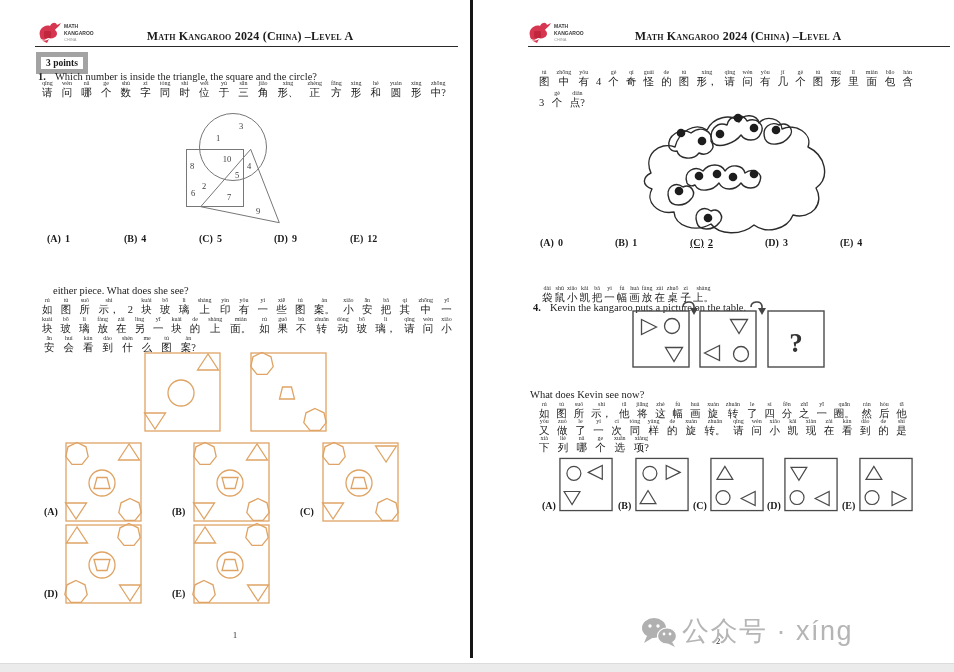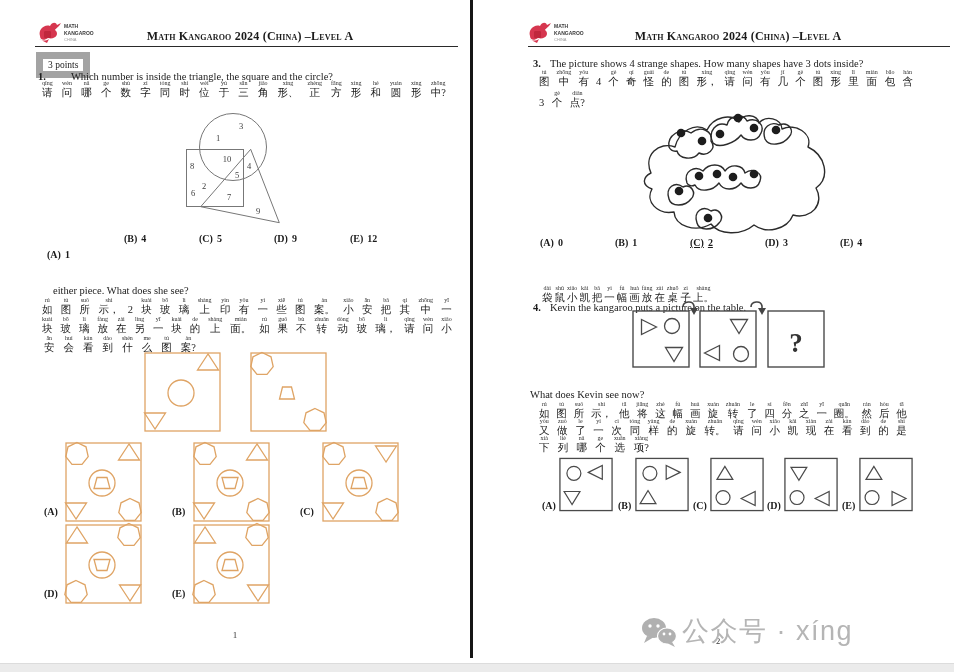--- a/index.html
+++ b/index.html
@@ -4,21 +4,21 @@
 <style>
   html,body{margin:0;padding:0;}
   body{width:954px;height:672px;background:#ffffff;position:relative;overflow:hidden;
        font-family:"Liberation Serif",serif;color:#1b1b1b;}
   .abs{position:absolute;}
   .page{position:absolute;top:0;height:660px;background:#fff;}
   .p1{left:0;width:470px;}
   .p2{left:478px;width:476px;}
   .title{font-weight:bold;font-variant:small-caps;font-size:12px;letter-spacing:.2px;text-align:center;white-space:nowrap;}
   .rule{border-bottom:1.5px solid #2a2a2a;height:0;}
-  .badge{border:7px solid #a3a3a3;font-weight:normal;font-size:9.5px;padding:1px 5px;display:inline-block;background:#fff;}
+  .badge{border:5px solid #a3a3a3;font-weight:bold;font-size:9.5px;padding:1px 5px;display:inline-block;background:#fff;}
   .qnum{font-weight:bold;font-size:10.5px;}
   .qtext{font-size:10.5px;white-space:nowrap;}
   .opt{font-size:10px;font-weight:bold;white-space:nowrap;}
   .opt .val{margin-left:4px;font-weight:bold;}
   .ruby-row{display:flex;justify-content:space-between;}
   .rb{display:inline-flex;flex-direction:column;align-items:center;}
   .py{font-size:6px;line-height:6.5px;color:#2e2e2e;white-space:nowrap;min-height:6.5px;}
   .zh{font-size:10.5px;line-height:11.5px;white-space:nowrap;}
   .pagenum{font-size:9px;text-align:center;color:#333;}
   .wm{color:#b5b5b5;font-size:27px;font-family:"Liberation Sans",sans-serif;letter-spacing:1.5px;white-space:nowrap;}
@@ -42,21 +42,21 @@
       <text class="logo-txt" x="28" y="20.5" font-size="4" fill="#9a9a9a">CHINA</text>
     </svg>
   </div>
   <div class="abs title" style="left:60px;top:29px;width:380px;">Math Kangaroo 2024 (China) –Level A</div>
   <div class="abs rule" style="left:35px;top:46px;width:423px;"></div>
 
   <div class="abs badge" style="left:36px;top:52px;">3 points</div>
 
   <div class="abs" style="left:38px;top:66px;">
     <span class="qnum">1.</span>
-    <span class="qtext" style="margin-left:21px;">Which number is inside the triangle, the square and the circle?</span>
+    <span class="qtext" style="margin-left:5px;">Which number is inside the triangle, the square and the circle?</span>
   </div>
   <div class="abs ruby-row" style="left:42px;top:80px;width:404px;">
       <span class="rb">
         <span class="py">qǐng</span>
         <span class="zh">请</span>
       </span>
       <span class="rb">
         <span class="py">wèn</span>
         <span class="zh">问</span>
       </span>
@@ -145,21 +145,21 @@
       <text x="192" y="169">8</text>
       <text x="249" y="169">4</text>
       <text x="237" y="178">5</text>
       <text x="204" y="189">2</text>
       <text x="193" y="196">6</text>
       <text x="229" y="200">7</text>
       <text x="258" y="214">9</text>
     </g>
   </svg>
 
-  <span class="abs opt" style="left:47px;top:233px;margin-top:16px;"><span>(A)</span><span class="val">1</span></span>
+  <span class="abs opt" style="left:47px;top:233px;"><span>(A)</span><span class="val">1</span></span>
   <span class="abs opt" style="left:124px;top:233px;"><span>(B)</span><span class="val">4</span></span>
   <span class="abs opt" style="left:199px;top:233px;"><span>(C)</span><span class="val">5</span></span>
   <span class="abs opt" style="left:274px;top:233px;"><span>(D)</span><span class="val">9</span></span>
   <span class="abs opt" style="left:350px;top:233px;"><span>(E)</span><span class="val">12</span></span>
 
   <div class="abs qtext" style="left:53px;top:285px;">either piece.  What does she see?</div>
   <div class="abs ruby-row" style="left:42px;top:297px;width:410px;">
       <span class="rb">
         <span class="py">rú</span>
         <span class="zh">如</span>
@@ -443,24 +443,20 @@
       <path d="M3,19 C6,21 10,21 13,19 L11,23 Z" fill="#d6364f"></path>
       <rect x="8" y="11" width="7" height="7" rx="1.2" fill="#c0273d"></rect>
       <text class="logo-txt" x="28" y="8" font-size="5" font-weight="bold" fill="#3a3a3a">MATH</text>
       <text class="logo-txt" x="28" y="14.5" font-size="5" font-weight="bold" fill="#3a3a3a">KANGAROO</text>
       <text class="logo-txt" x="28" y="20.5" font-size="4" fill="#9a9a9a">CHINA</text>
     </svg>
   </div>
   <div class="abs title" style="left:70px;top:29px;width:380px;">Math Kangaroo 2024 (China) –Level A</div>
   <div class="abs rule" style="left:50px;top:46px;width:422px;"></div>
 
-  <div class="abs" style="left:55px;top:53px;">
-    <span class="qnum">3.</span>
-    <span class="qtext" style="margin-left:5px;">The picture shows 4 strange shapes.  How many shapes have 3 dots inside?</span>
-  </div>
   <div class="abs ruby-row" style="left:61px;top:69px;width:374px;">
       <span class="rb">
         <span class="py">tú</span>
         <span class="zh">图</span>
       </span>
       <span class="rb">
         <span class="py">zhōng</span>
         <span class="zh">中</span>
       </span>
       <span class="rb">

